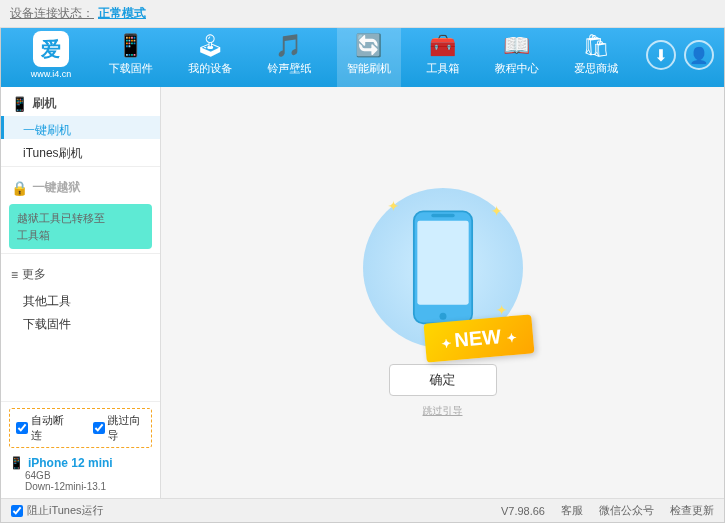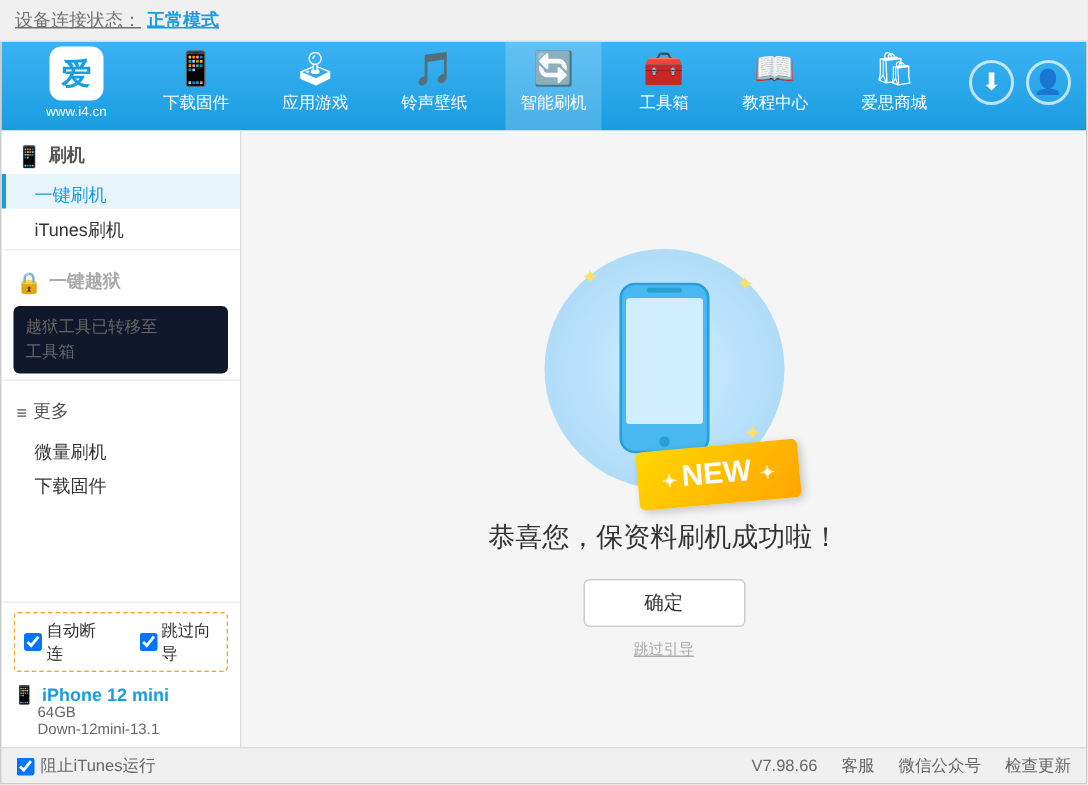--- a/index.html
+++ b/index.html
@@ -94,21 +94,21 @@
     .sidebar-item.active {
       color: #1a9de0;
       background: #e8f4fc;
       border-left: 3px solid #1a9de0;
       padding-left: 19px;
     }
     .sidebar-divider { height: 1px; background: #eee; margin: 4px 0; }
     .sidebar-gray { color: #aaa !important; cursor: default !important; }
     .sidebar-info-box {
       margin: 4px 8px;
-      background: #0f172a;
+      background: #5eead4;
       border-radius: 4px;
       padding: 6px 8px;
       font-size: 11px; color: #666;
       line-height: 1.5;
     }
     .sidebar-more-header {
       display: flex; align-items: center;
       padding: 8px 10px 4px 10px;
       color: #555; font-size: 12px;
     }
@@ -305,21 +305,21 @@
       </div>
       <span class="logo-text">www.i4.cn</span>
     </div>
     <div class="nav-items">
       <div class="nav-item">
         <span class="nav-icon">📱</span>
         <span>下载固件</span>
       </div>
       <div class="nav-item">
         <span class="nav-icon">🕹</span>
-        <span>应用游戏</span>
+        <span>我的设备</span>
       </div>
       <div class="nav-item">
         <span class="nav-icon">🎵</span>
         <span>铃声壁纸</span>
       </div>
       <div class="nav-item active">
         <span class="nav-icon">🔄</span>
         <span>智能刷机</span>
       </div>
       <div class="nav-item">
@@ -374,21 +374,21 @@
             <span>越狱工具已转移至<br>工具箱</span>
           </div>
 
           <div class="sidebar-divider"></div>
 
           <div class="sidebar-more-header">
             <span style="margin-right:4px;">≡</span>
             <span>更多</span>
           </div>
           <div class="sidebar-item">
-            <span>微量刷机</span>
+            <span>其他工具</span>
           </div>
           <div class="sidebar-item">
             <span>下载固件</span>
           </div>
         </div>
 
         <div style="border-top:1px solid #eee;">
           <div style="padding:6px 8px;">
             <div class="checkbox-group">
               <label class="checkbox-label">
@@ -425,21 +425,20 @@
                 <rect x="20" y="4" width="20" height="3" rx="1.5" fill="#2a9fd6"></rect>
                 <circle cx="30" cy="92" r="3" fill="#2a9fd6"></circle>
               </svg>
 
               <div class="new-badge">
                 <span>NEW</span>
               </div>
             </div>
           </div>
 
-          <div class="success-text">恭喜您，保资料刷机成功啦！</div>
 
           <button class="confirm-btn">确定</button>
 
           <span class="skip-link">跳过引导</span>
         </div>
       </div>
     </div>
 
     <div class="bottom-bar">
       <div class="bottom-bar-left">

